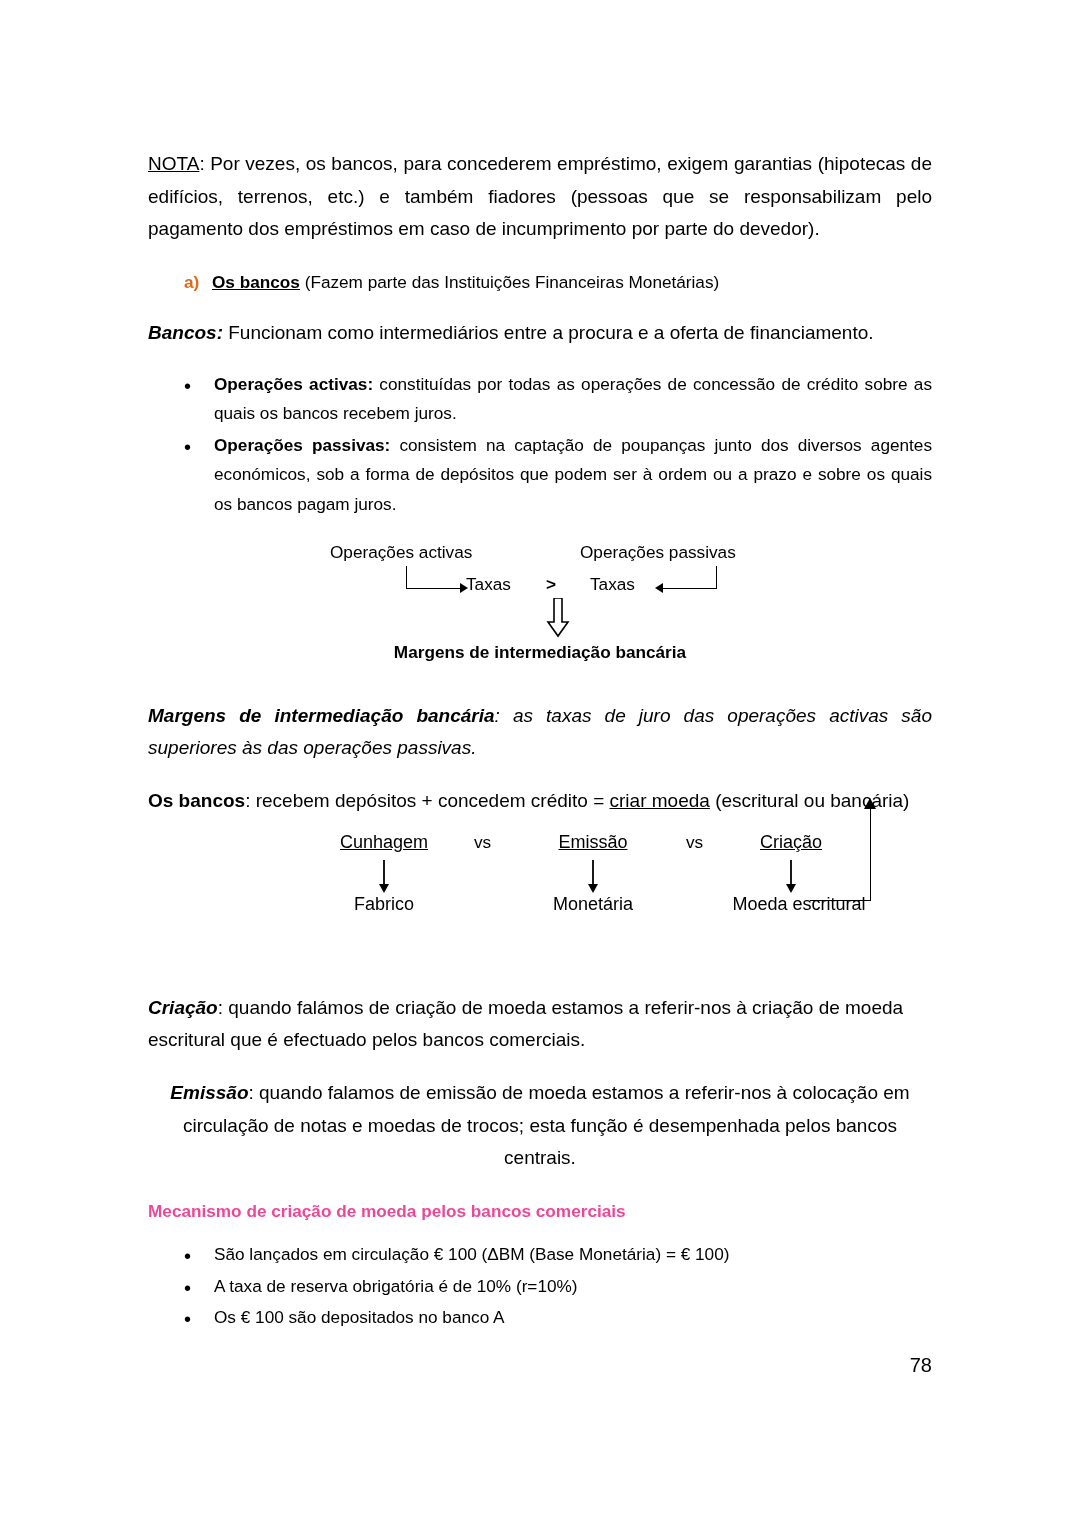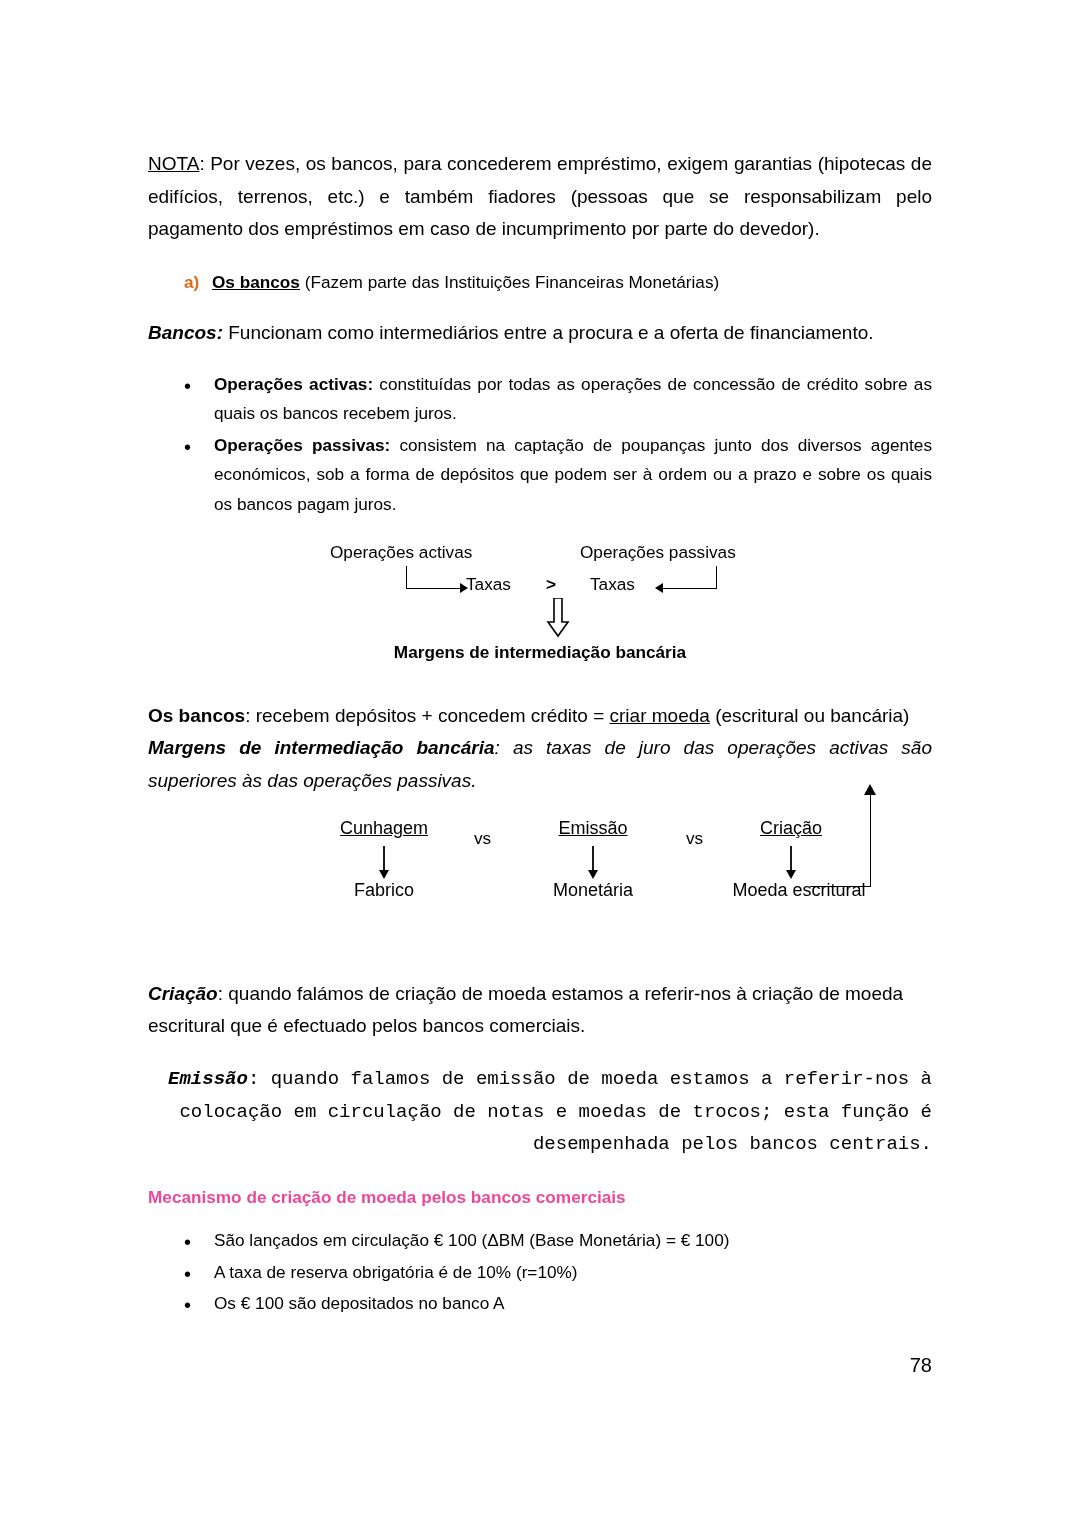--- a/index.html
+++ b/index.html
@@ -167,21 +167,20 @@
     position: absolute;
     text-align: center;
     font-size: 18px;
   }
   .d2-top { top: 0; }
   .d2-bottom { top: 62px; }
   .d2-vs {
     position: absolute;
     top: 0;
     font-size: 17.2px;
-    margin-top: 10px;
   }
   .d2-arrow {
     position: absolute;
     top: 28px;
     width: 14px;
     height: 34px;
   }
   .d2-upline {
     position: absolute;
     left: 662px;
@@ -241,23 +240,23 @@
     <div class="d1-gt">&gt;</div>
     <div class="d1-taxas-right">Taxas</div>
     <div class="d1-downarrow">
       <svg width="24" height="40" viewBox="0 0 24 40">
         <path d="M8 0 L8 24 L2 24 L12 38 L22 24 L16 24 L16 0 Z" fill="none" stroke="#000" stroke-width="1.6"></path>
       </svg>
     </div>
     <div class="d1-result">Margens de intermediação bancária</div>
   </div>
 
+  <p class="para"><span class="bi">Margens de intermediação bancária</span><span class="i">: as taxas de juro das operações activas são superiores às das operações passivas.</span></p>
+
   <p class="para tight"><span class="b">Os bancos</span><span>: recebem depósitos + concedem crédito = </span><span class="u">criar moeda</span><span> (escritural ou bancária)</span></p>
-
-  <p class="para"><span class="bi">Margens de intermediação bancária</span><span class="i">: as taxas de juro das operações activas são superiores às das operações passivas.</span></p>
 
   <div class="diagram2">
     <div class="d2-col d2-top" style="left:166px; width:140px;"><span class="u">Cunhagem</span></div>
     <div class="d2-vs" style="left:326px;">vs</div>
     <div class="d2-col d2-top" style="left:380px; width:130px;"><span class="u">Emissão</span></div>
     <div class="d2-vs" style="left:538px;">vs</div>
     <div class="d2-col d2-top" style="left:578px; width:130px;"><span class="u">Criação</span></div>
 
     <div class="d2-arrow" style="left:229px;">
       <svg width="14" height="34" viewBox="0 0 14 34">
@@ -285,21 +284,21 @@
     <div class="d2-upline"></div>
     <div class="d2-uptip">
       <svg width="16" height="12" viewBox="0 0 16 12">
           <path d="M8 0 L14 11 L2 11 Z" fill="#000"></path>
         </svg>
     </div>
   </div>
 
   <p class="para" style="margin-top:30px; text-align:left;"><span class="bi">Criação</span><span>: quando falámos de criação de moeda estamos a referir-nos à criação de moeda escritural que é efectuado pelos bancos comerciais.</span></p>
 
-  <p class="para" style="text-align:right;font-family:Liberation Mono, monospace;"><span class="bi">Emissão</span><span>: quando falamos de emissão de moeda estamos a referir-nos à colocação em circulação de notas e moedas de trocos; esta função é desempenhada pelos bancos centrais.</span></p>
+  <p class="para" style="text-align:center;"><span class="bi">Emissão</span><span>: quando falamos de emissão de moeda estamos a referir-nos à colocação em circulação de notas e moedas de trocos; esta função é desempenhada pelos bancos centrais.</span></p>
 
   <div class="section-head">Mecanismo de criação de moeda pelos bancos comerciais</div>
 
   <ul class="bul">
     <li>São lançados em circulação € 100 (ΔBM (Base Monetária) = € 100)</li>
     <li>A taxa de reserva obrigatória é de 10% (r=10%)</li>
     <li>Os € 100 são depositados no banco A</li>
   </ul>
 
   <div class="page-number">78</div>

